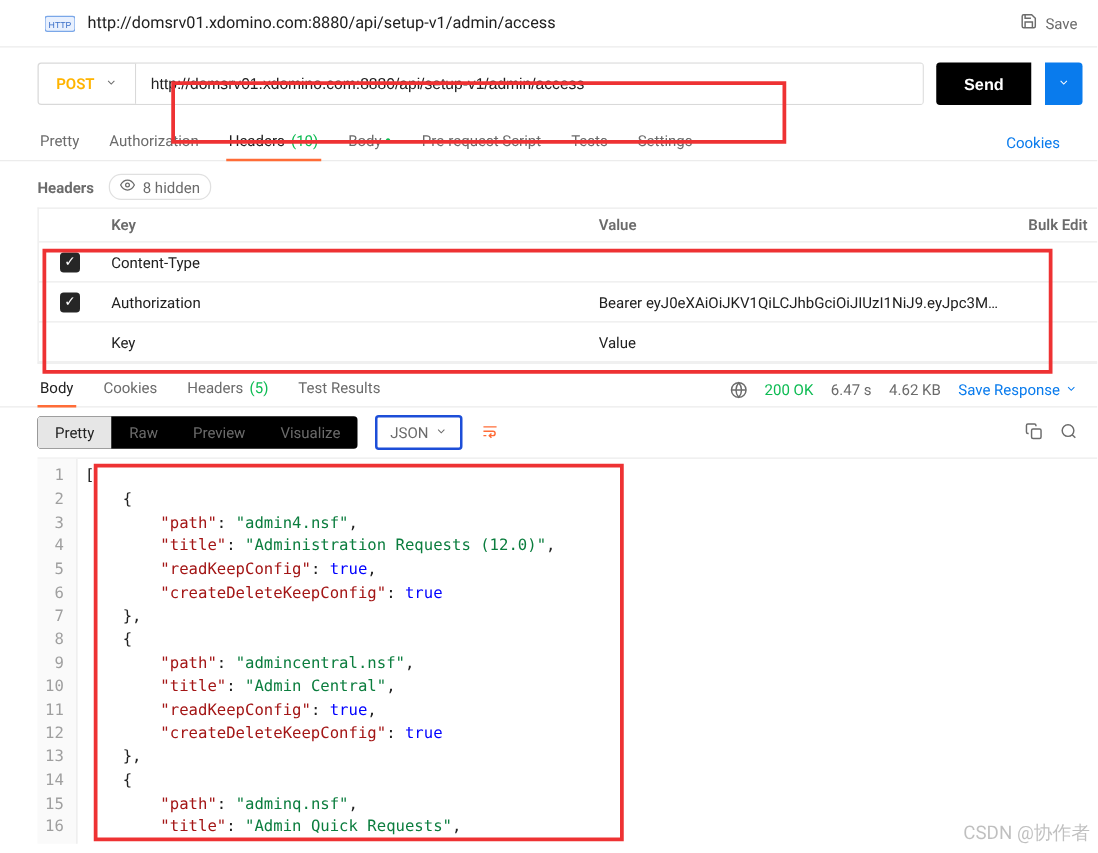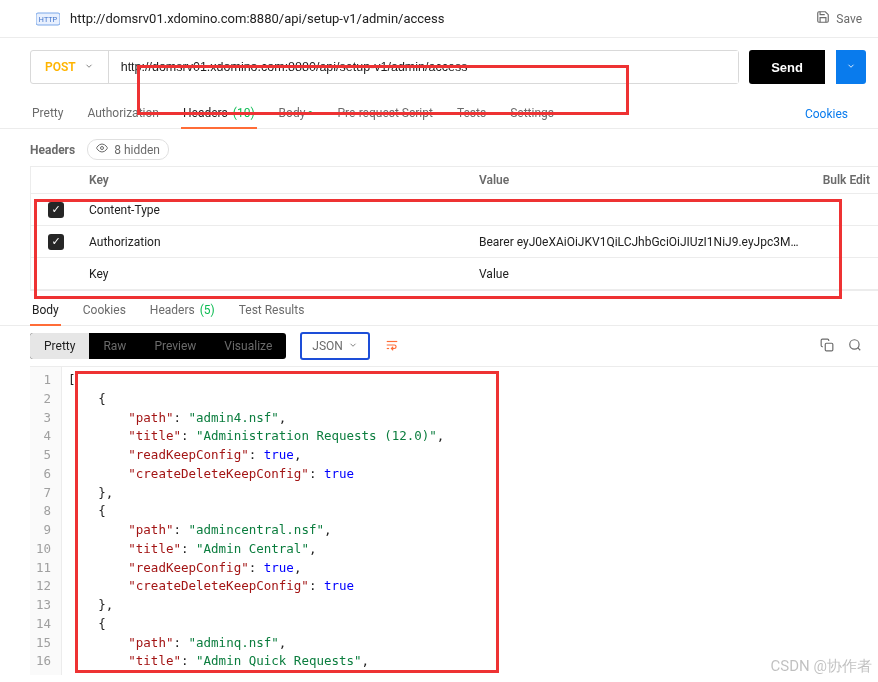--- a/index.html
+++ b/index.html
@@ -175,20 +175,36 @@
 <div class="highlight-red" style="left:75px; top:371px; width:424px; height:302px;"></div>
 
 <div class="resp-tabs">
   <span class="resp-tab active">Body</span>
   <span class="resp-tab">Cookies</span>
   <span class="resp-tab">
     <span>Headers</span>
     <span class="tab-count">(5)</span>
   </span>
   <span class="resp-tab">Test Results</span>
+  <div class="resp-meta">
+    <span class="globe"><svg width="14" height="14" viewBox="0 0 24 24" fill="none" stroke="#6b6b6b" stroke-width="2">
+          <circle cx="12" cy="12" r="10"></circle>
+          <line x1="2" y1="12" x2="22" y2="12"></line>
+          <path d="M12 2a15 15 0 0 1 0 20a15 15 0 0 1 0-20z"></path>
+        </svg></span>
+    <span class="status-ok">200 OK</span>
+    <span class="meta-dim">6.47 s</span>
+    <span class="meta-dim">4.62 KB</span>
+    <span class="save-resp">
+      <span>Save Response</span>
+      <span><svg width="10" height="10" viewBox="0 0 24 24" fill="none" stroke="#097bed" stroke-width="2">
+            <polyline points="6 9 12 15 18 9"></polyline>
+          </svg></span>
+    </span>
+  </div>
 </div>
 
 <div class="viewer-bar">
   <div class="vmode">
     <span class="sel">Pretty</span>
     <span>Raw</span>
     <span>Preview</span>
     <span>Visualize</span>
   </div>
   <div class="lang-dd">

